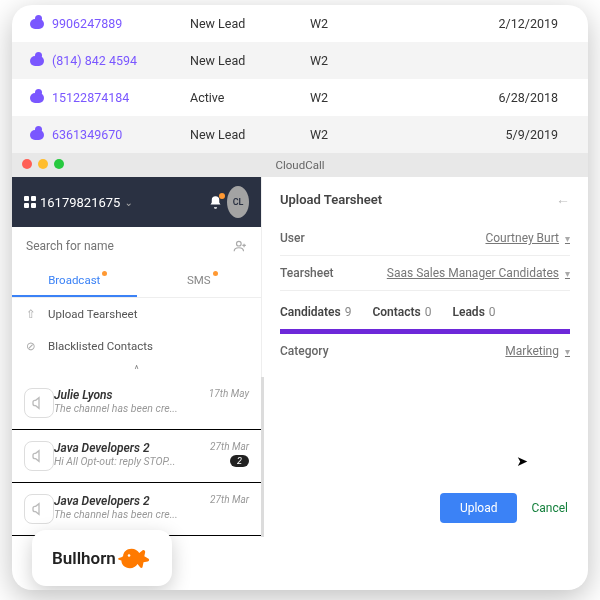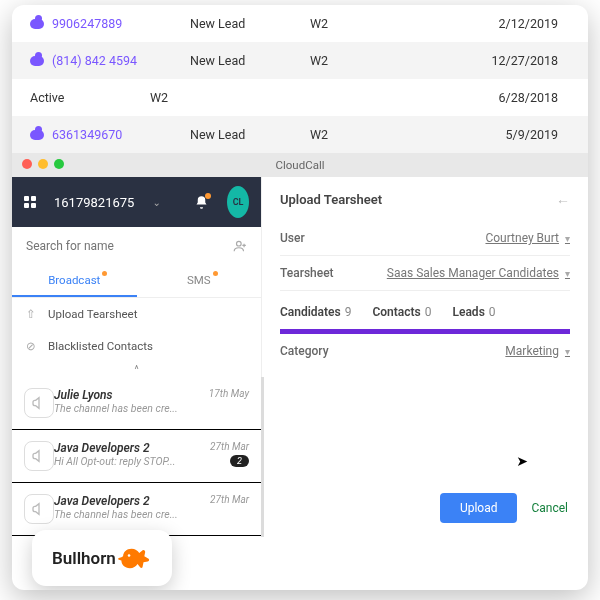--- a/index.html
+++ b/index.html
@@ -1,39 +1,39 @@
 <!DOCTYPE html>
 <html><head>
 <meta charset="utf-8">
 <style>
 * { margin:0; padding:0; box-sizing:border-box; font-family:-apple-system,BlinkMacSystemFont,"Segoe UI",Roboto,sans-serif; }
 body { width:600px; height:600px; background:#fff; overflow:hidden; position:relative; }
-.container { position:absolute; top:5px; left:12px; right:12px; bottom:10px; border-radius:12px; overflow:hidden; box-shadow:0 8px 30px rgba(0,0,0,0.25); background:#fff; }
+.container { position:absolute; top:5px; left:12px; right:12px; bottom:10px; border-radius:20px; overflow:hidden; box-shadow:0 8px 30px rgba(0,0,0,0.25); background:#fff; }
 .tbl-row { display:flex; align-items:center; padding:11px 18px; font-size:12.5px; color:#333; }
 .tbl-row.alt { background:#f4f4f4; }
 .col1 { flex:0 0 160px; display:flex; align-items:center; gap:8px; }
 .col1 a { color:#7a57ff; text-decoration:none; }
 .col2 { flex:0 0 120px; }
 .col3 { flex:0 0 110px; }
 .col4 { flex:1; text-align:right; padding-right:12px; }
 .cloud-ico { width:14px; height:10px; background:#7a57ff; border-radius:6px; position:relative; }
 .cloud-ico::before { content:""; position:absolute; width:7px; height:7px; background:#7a57ff; border-radius:50%; top:-4px; left:5px; }
 .titlebar { background:#e8e8e8; padding:5px 10px; position:relative; text-align:center; font-size:11.5px; color:#666; }
 .traffic { position:absolute; left:10px; top:6px; display:flex; gap:6px; }
 .traffic span { width:10px; height:10px; border-radius:50%; }
 .tl-r { background:#ff5f56; } .tl-y { background:#ffbd2e; } .tl-g { background:#27c93f; }
 .panels { display:flex; height:360px; }
 .leftpane { width:250px; display:flex; flex-direction:column; border-right:1px solid #eee; position:relative; }
-.darkhdr { background:#2a3142; color:#fff; display:flex; align-items:center; padding:9px 12px; gap:18px; font-size:13px; }
+.darkhdr { background:#2a3142; color:#fff; display:flex; align-items:center; padding:9px 12px; gap:4px; font-size:13px; }
 .grid-ico { display:grid; grid-template-columns:5px 5px; grid-template-rows:5px 5px; gap:2px; }
 .grid-ico span { background:#fff; border-radius:1px; }
 .bell { width:15px; height:15px; margin-left:auto; position:relative; }
 .bell svg { fill:#fff; }
 .dot-o { position:absolute; top:-2px; right:-2px; width:6px; height:6px; background:#ff9933; border-radius:50%; }
-.avatar { width:22px; height:32px; border-radius:50%; background:#14b8a6; color:#2a3142; font-size:9px; font-weight:600; display:flex; align-items:center; justify-content:center; }
+.avatar { width:22px; height:32px; border-radius:50%; background:#a3a3a3; color:#2a3142; font-size:9px; font-weight:600; display:flex; align-items:center; justify-content:center; }
 .chev { font-size:10px; color:#aaa; }
 .searchrow { display:flex; align-items:center; padding:12px 14px; gap:8px; color:#999; font-size:12px; }
 .searchrow input { border:none; flex:1; outline:none; font-size:12px; color:#0f172a; }
 .person-ico { width:14px; height:14px; color:#aaa; }
 .tabsrow { display:flex; border-bottom:1px solid #eee; }
 .tabsrow .tab { flex:1; text-align:center; padding:8px 0; font-size:11.5px; color:#888; position:relative; cursor:pointer; }
 .tabsrow .tab.active { color:#3b82f6; border-bottom:2px solid #3b82f6; }
 .tabdot { position:absolute; top:6px; margin-left:2px; width:5px; height:5px; background:#ff9933; border-radius:50%; display:inline-block; }
 .menuitem { display:flex; align-items:center; gap:10px; padding:9px 14px; font-size:11.5px; color:#555; }
 .menuitem .ico { width:12px; color:#aaa; }
@@ -78,23 +78,26 @@
         <div class="col3">W2</div>
         <div class="col4">2/12/2019</div>
       </div>
       <div class="tbl-row alt">
         <div class="col1">
           <span class="cloud-ico"></span>
           <a>(814) 842 4594</a>
         </div>
         <div class="col2">New Lead</div>
         <div class="col3">W2</div>
-        <div class="col4">12/27/2018</div>
       </div>
       <div class="tbl-row">
+        <div class="col1">
+          <span class="cloud-ico"></span>
+          <a>15122874184</a>
+        </div>
         <div class="col2">Active</div>
         <div class="col3">W2</div>
         <div class="col4">6/28/2018</div>
       </div>
       <div class="tbl-row alt">
         <div class="col1">
           <span class="cloud-ico"></span>
           <a>6361349670</a>
         </div>
         <div class="col2">New Lead</div>

